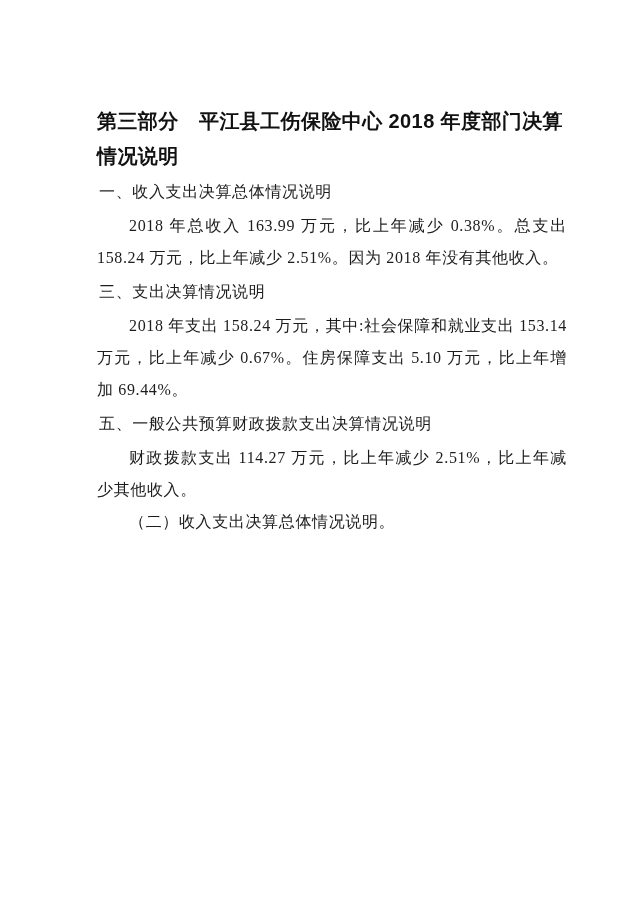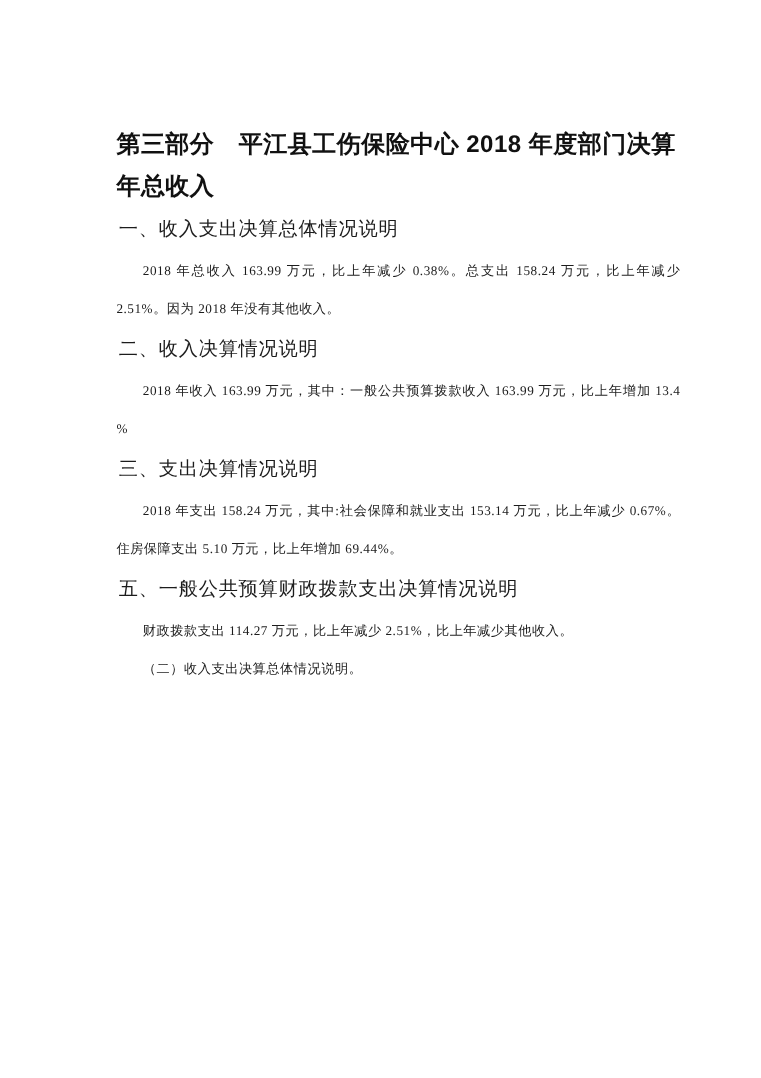--- a/index.html
+++ b/index.html
@@ -40,21 +40,21 @@
     font-weight: normal;
     font-size: 16px;
     line-height: 32px;
     letter-spacing: 0.04em;
     color: #1c1c1c;
     text-align: left;
   }
   .doc-paragraph {
     margin: 0;
     font-family: "Liberation Serif", "DejaVu Serif", serif;
-    font-size: 11px;
+    font-size: 16px;
     line-height: 32px;
     letter-spacing: 0.04em;
     text-indent: 2em;
     text-align: justify;
     text-justify: inter-ideograph;
     color: #1c1c1c;
   }
   .page-footer {
     position: absolute;
     top: 830px;
@@ -68,32 +68,28 @@
     color: #333333;
   }
 </style>
 </head>
 <body>
 
 <div class="page">
 
   <h1 class="doc-title">
     <span class="title-line">第三部分　平江县工伤保险中心 2018 年度部门决算</span>
-    <span class="title-line">年总收入</span>
+    <span class="title-line">情况说明</span>
   </h1>
 
   <section class="doc-section">
     <h2 class="section-heading">一、收入支出决算总体情况说明</h2>
     <p class="doc-paragraph">2018 年总收入 163.99 万元，比上年减少 0.38%。总支出 158.24 万元，比上年减少 2.51%。因为 2018 年没有其他收入。</p>
   </section>
 
-  <section class="doc-section">
-    <h2 class="section-heading">二、收入决算情况说明</h2>
-    <p class="doc-paragraph">2018 年收入 163.99 万元，其中：一般公共预算拨款收入 163.99 万元，比上年增加 13.4 %</p>
-  </section>
 
   <section class="doc-section">
     <h2 class="section-heading">三、支出决算情况说明</h2>
     <p class="doc-paragraph">2018 年支出 158.24 万元，其中:社会保障和就业支出 153.14 万元，比上年减少 0.67%。住房保障支出 5.10 万元，比上年增加 69.44%。</p>
   </section>
 
 
   <section class="doc-section">
     <h2 class="section-heading">五、一般公共预算财政拨款支出决算情况说明</h2>
     <p class="doc-paragraph">财政拨款支出 114.27 万元，比上年减少 2.51%，比上年减少其他收入。</p>

